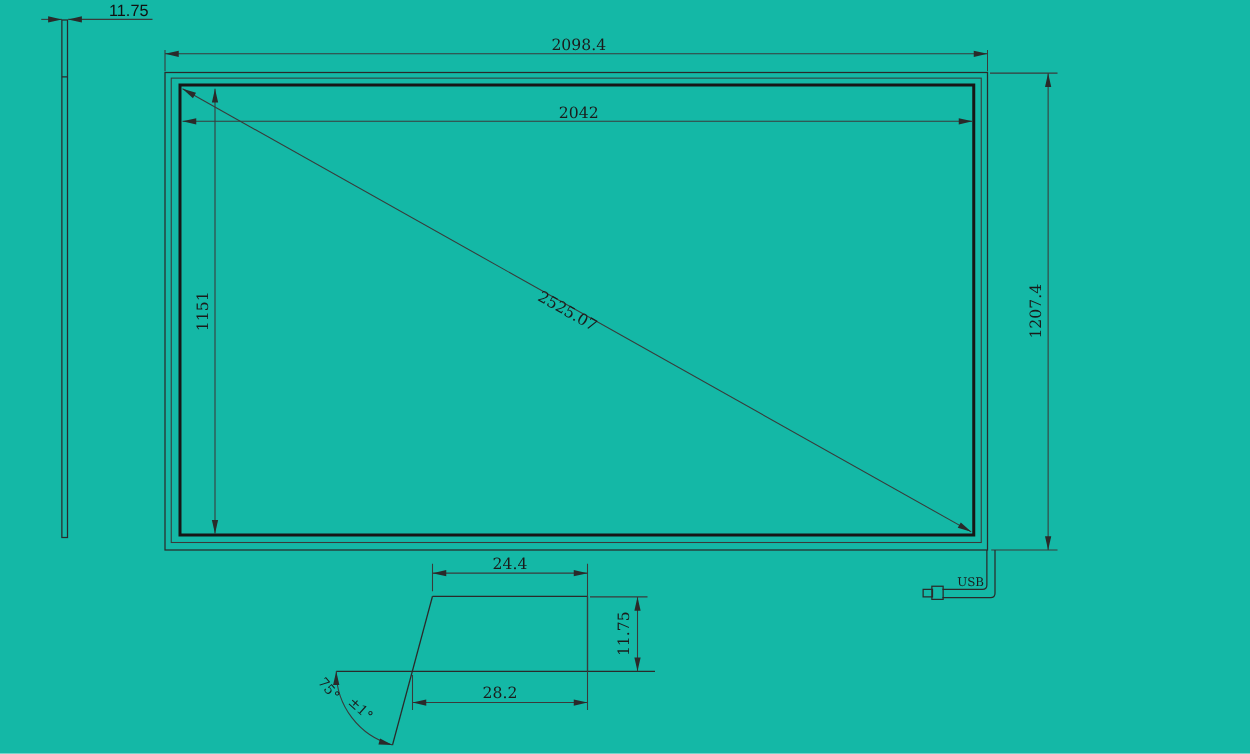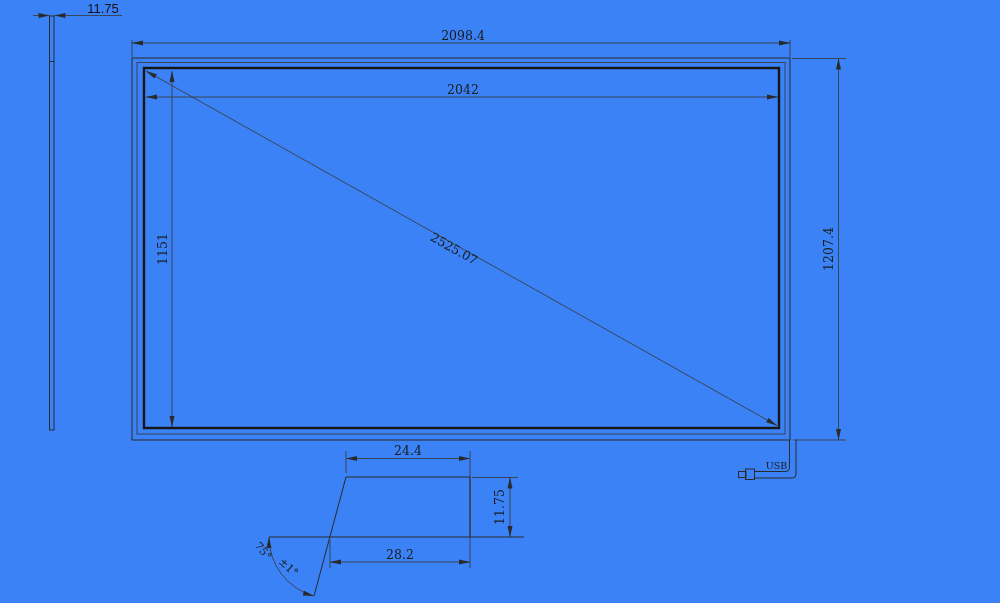--- a/index.html
+++ b/index.html
@@ -1,16 +1,16 @@
 <!DOCTYPE html>
 <html><head>
 <meta charset="utf-8">
 <style>
   html,body{margin:0;padding:0;background:#ffffff;}
-  .canvas{width:1000px;height:603px;background:#3b82f6;position:relative;overflow:hidden;}
+  .canvas{width:1000px;height:603px;background:#14b8a6;position:relative;overflow:hidden;}
   svg{display:block;}
   .ln{stroke:#2a2a2a;stroke-width:1;fill:none;}
   .thin{stroke:#3a3a3a;stroke-width:0.85;fill:none;}
   .thick{stroke:#161616;stroke-width:2.4;fill:none;}
   .cable{stroke:#2a2a2a;stroke-width:1;fill:none;}
   text{fill:#1b1b1b;}
   .dim{font-family:"DejaVu Serif", serif;font-size:12.5px;}
   .dim-sans{font-family:"Liberation Sans", sans-serif;font-size:13px;fill:#111;}
   .dim-small{font-family:"DejaVu Serif", serif;font-size:9.5px;}
   .dim-angle{font-family:"DejaVu Serif", serif;font-size:11px;}

